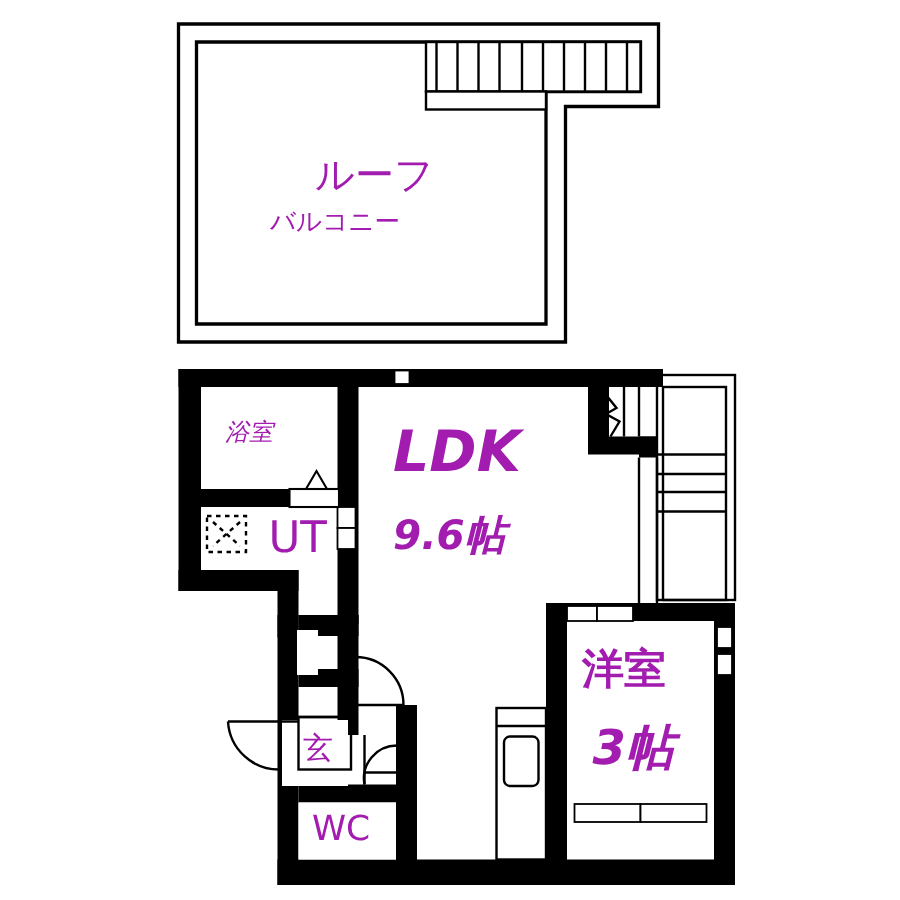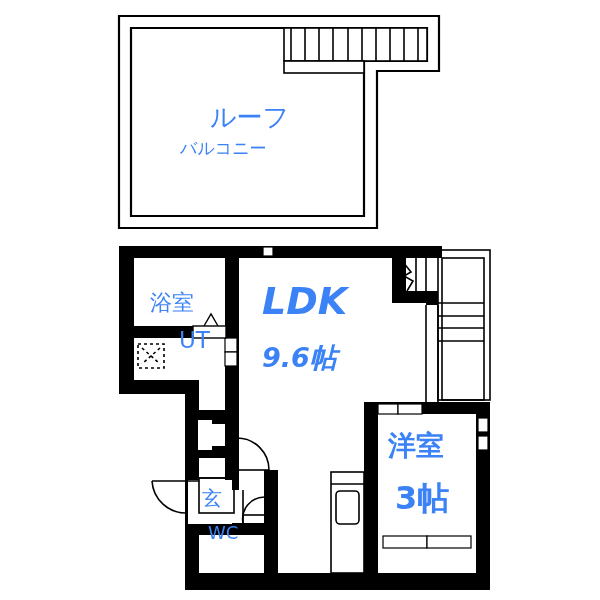--- a/index.html
+++ b/index.html
@@ -1,18 +1,18 @@
 <!DOCTYPE html>
 <html><head>
 <meta charset="utf-8">
 <style>
   html, body { margin: 0; padding: 0; background: #ffffff; }
   body { width: 600px; height: 600px; position: relative; overflow: hidden; font-family: "DejaVu Sans", sans-serif; }
   svg { position: absolute; left: 0; top: 0; }
-  .lbl { position: absolute; color: #3b82f6; white-space: nowrap; line-height: 1; }
+  .lbl { position: absolute; color: #a21caf; white-space: nowrap; line-height: 1; }
   .thin { font-family: "DejaVu Sans", sans-serif; font-weight: normal; }
   .bold { font-family: "DejaVu Sans", sans-serif; font-weight: bold; }
 </style>
 </head>
 <body>
 
 <svg width="600" height="600" viewBox="0 0 600 600">
 
   <g fill="none" stroke="#000" stroke-width="2.2">
 
@@ -131,23 +131,23 @@
   </g>
 
   <g fill="#fff" stroke="none">
     <rect x="199" y="535" width="65" height="38"></rect>
   </g>
 </svg>
 
 <div class="lbl thin" style="left:210px;top:104px;font-size:26px;">ルーフ</div>
 <div class="lbl thin" style="left:180px;top:140px;font-size:17px;">バルコニー</div>
 
-<div class="lbl thin" style="left:150px;top:292px;font-size:22px;">浴室</div>
-<div class="lbl thin" style="left:179px;top:329px;font-size:23px;">UT</div>
+<div class="lbl thin" style="left:150px;top:280px;font-size:16px;font-style:italic;">浴室</div>
+<div class="lbl thin" style="left:179px;top:344px;font-size:29px;">UT</div>
 
 <div class="lbl bold" style="left:262px;top:282px;font-size:38px;font-style:italic;">LDK</div>
 <div class="lbl bold" style="left:262px;top:344px;font-size:27px;font-style:italic;">9.6帖</div>
 
 <div class="lbl bold" style="left:388px;top:432px;font-size:28px;">洋室</div>
-<div class="lbl bold" style="left:395px;top:482px;font-size:32px;">3帖</div>
+<div class="lbl bold" style="left:395px;top:482px;font-size:32px;font-style:italic;">3帖</div>
 
 <div class="lbl thin" style="left:202px;top:488px;font-size:20px;">玄</div>
-<div class="lbl thin" style="left:208px;top:524px;font-size:18px;">WC</div>
+<div class="lbl thin" style="left:208px;top:542px;font-size:23px;">WC</div>
 
 </body></html>

